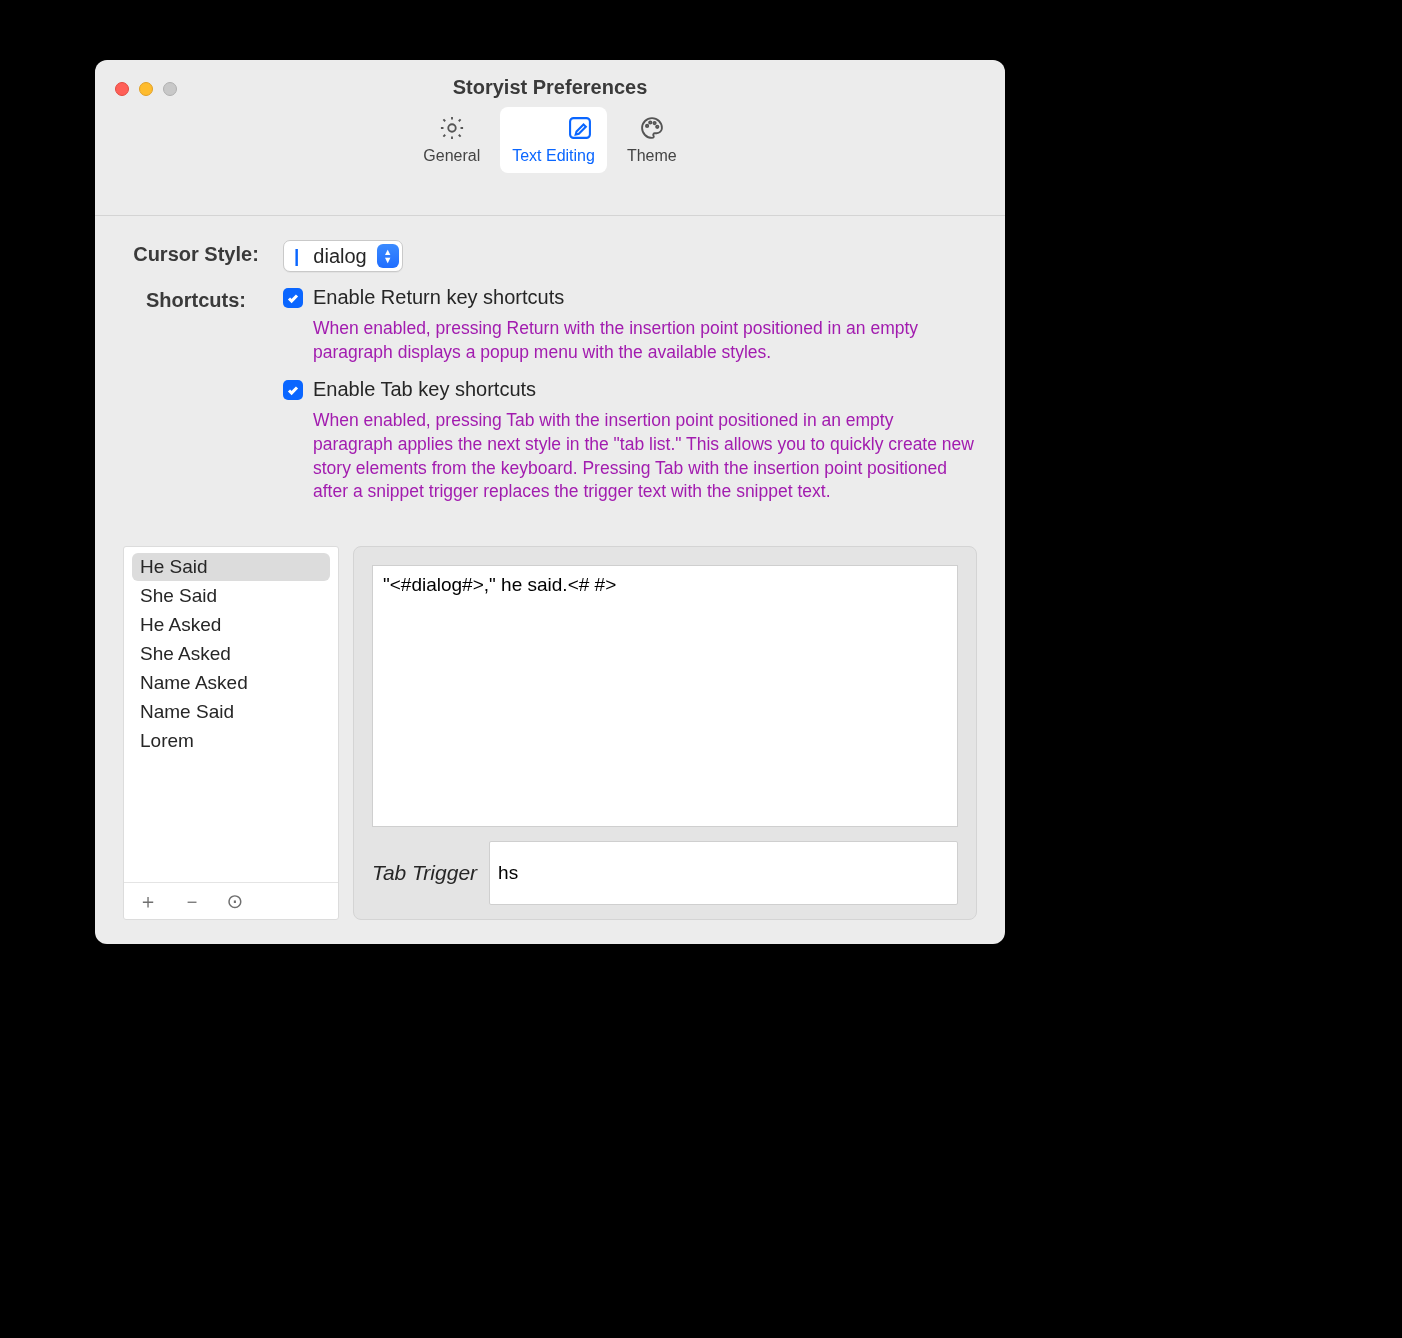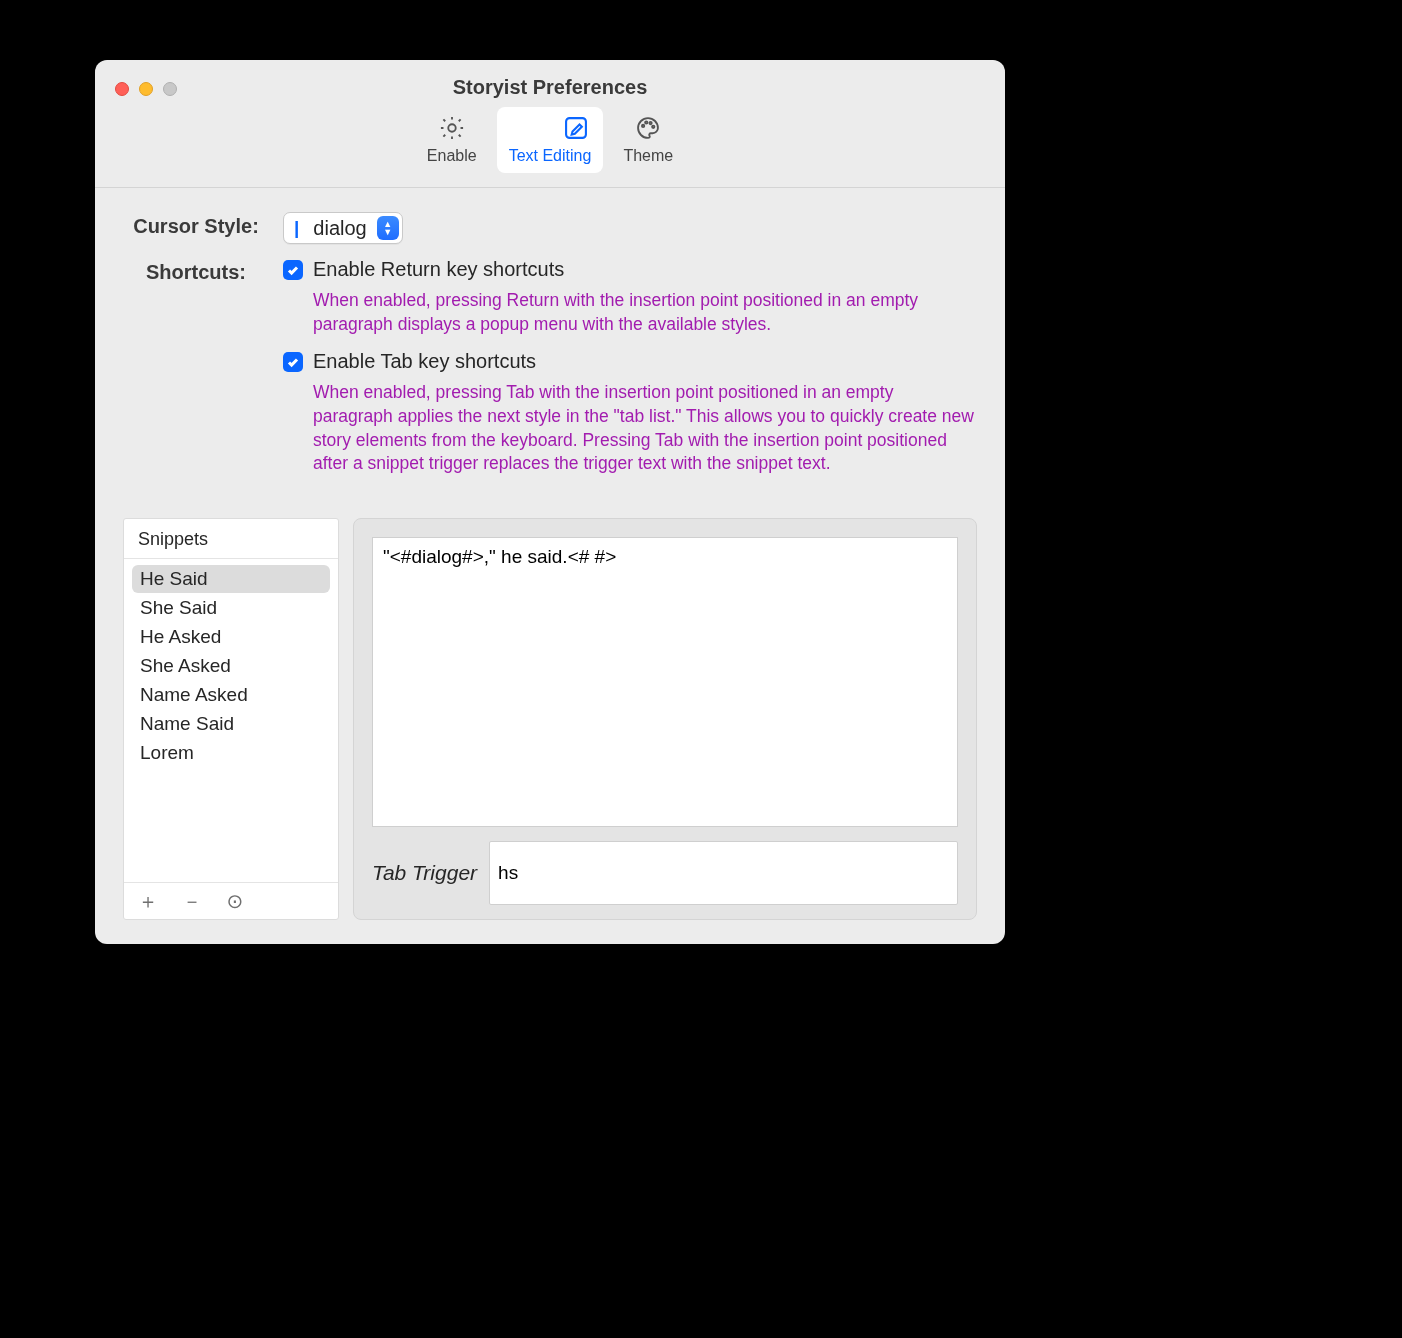--- a/index.html
+++ b/index.html
@@ -22,21 +22,21 @@
     background: #ececec;
     border-radius: 12px;
     box-shadow: 0 22px 60px rgba(0,0,0,.55), 0 0 0 1px rgba(0,0,0,.12);
     overflow: hidden;
     display: flex;
     flex-direction: column;
   }
 
   
   .titlebar {
-    height: 128px;
+    height: 156px;
     border-bottom: 1px solid #d4d4d4;
     display: flex;
     flex-direction: column;
     align-items: center;
     position: relative;
   }
   .traffic {
     position: absolute;
     left: 20px;
     top: 22px;
@@ -236,21 +236,21 @@
 
     <div class="toolbar">
 
       <div class="tbtn">
         <span class="icon">
           <svg width="28" height="28" viewBox="0 0 24 24" stroke-width="1.6">
             <circle cx="12" cy="12" r="3.2"></circle>
             <path d="M12 2.5v2.2M12 19.3v2.2M4.6 4.6l1.6 1.6M17.8 17.8l1.6 1.6M2.5 12h2.2M19.3 12h2.2M4.6 19.4l1.6-1.6M17.8 6.2l1.6-1.6"></path>
           </svg>
         </span>
-        <span class="lbl">Enable</span>
+        <span class="lbl">General</span>
       </div>
 
       <div class="tbtn sel">
         <span class="icon">
           <svg width="28" height="28" viewBox="0 0 24 24" stroke-width="1.8">
             <rect x="3.5" y="3.5" width="17" height="17" rx="3"></rect>
             <path d="M9 15l6-6 2 2-6 6-2.7.7z"></path>
           </svg>
         </span>
         <span class="lbl">Text Editing</span>
@@ -311,21 +311,20 @@
             </span>
             <span class="chk-label">Enable Tab key shortcuts</span>
           </div>
           <div class="chk-desc">When enabled, pressing Tab with the insertion point positioned in an empty paragraph applies the next style in the "tab list." This allows you to quickly create new story elements from the keyboard. Pressing Tab with the insertion point positioned after a snippet trigger replaces the trigger text with the snippet text.</div>
         </div>
       </div>
     </div>
 
     <div class="split">
       <div class="snip-panel">
-        <div class="snip-header">Snippets</div>
         <div class="snip-list">
           <div class="snip-item sel">He Said</div>
           <div class="snip-item">She Said</div>
           <div class="snip-item">He Asked</div>
           <div class="snip-item">She Asked</div>
           <div class="snip-item">Name Asked</div>
           <div class="snip-item">Name Said</div>
           <div class="snip-item">Lorem</div>
         </div>
         <div class="snip-footer">

